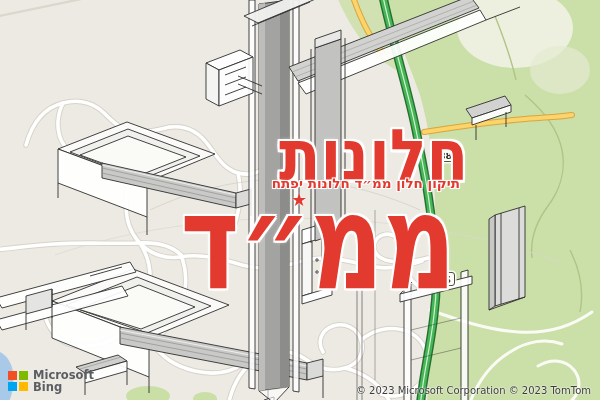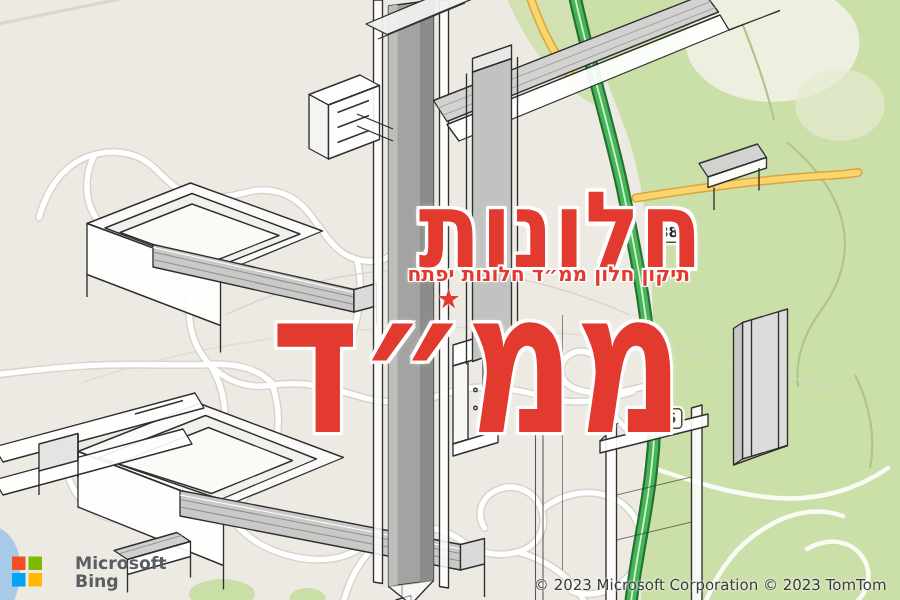--- a/index.html
+++ b/index.html
@@ -20,21 +20,21 @@
         text-shadow:0 0 2px #fff;}
 
   
   .shield{position:absolute;background:#fffef6;border:1.5px solid #4a4a40;border-radius:3px;
           box-shadow:0 0 0 1.5px rgba(255,255,255,.85);
           font-size:9.5px;font-weight:bold;color:#262626;padding:0.5px 3px;line-height:11px;}
   #shield-top{left:435px;top:148px;}
   #shield-bottom{left:427px;top:272px;}
 
   
-  #bing-logo{position:absolute;left:8px;top:369px;display:flex;align-items:center;gap:22px;}
+  #bing-logo{position:absolute;left:8px;top:369px;display:flex;align-items:center;gap:5px;}
   .ms-grid{display:grid;grid-template-columns:9px 9px;grid-template-rows:9px 9px;gap:2px;}
   .ms-grid i{display:block;}
   .sq-tl{background:#f25022;} .sq-tr{background:#7fba00;}
   .sq-bl{background:#00a4ef;} .sq-br{background:#ffb900;}
   .brand{font-size:11.5px;font-weight:600;color:#5a5e63;line-height:12px;}
   #copyright{position:absolute;right:9px;bottom:4px;font-size:10px;color:#3d3d3d;
              text-shadow:0 0 2px rgba(255,255,255,.8),0 0 2px rgba(255,255,255,.8);}
 </style>
 </head>
 <body>

